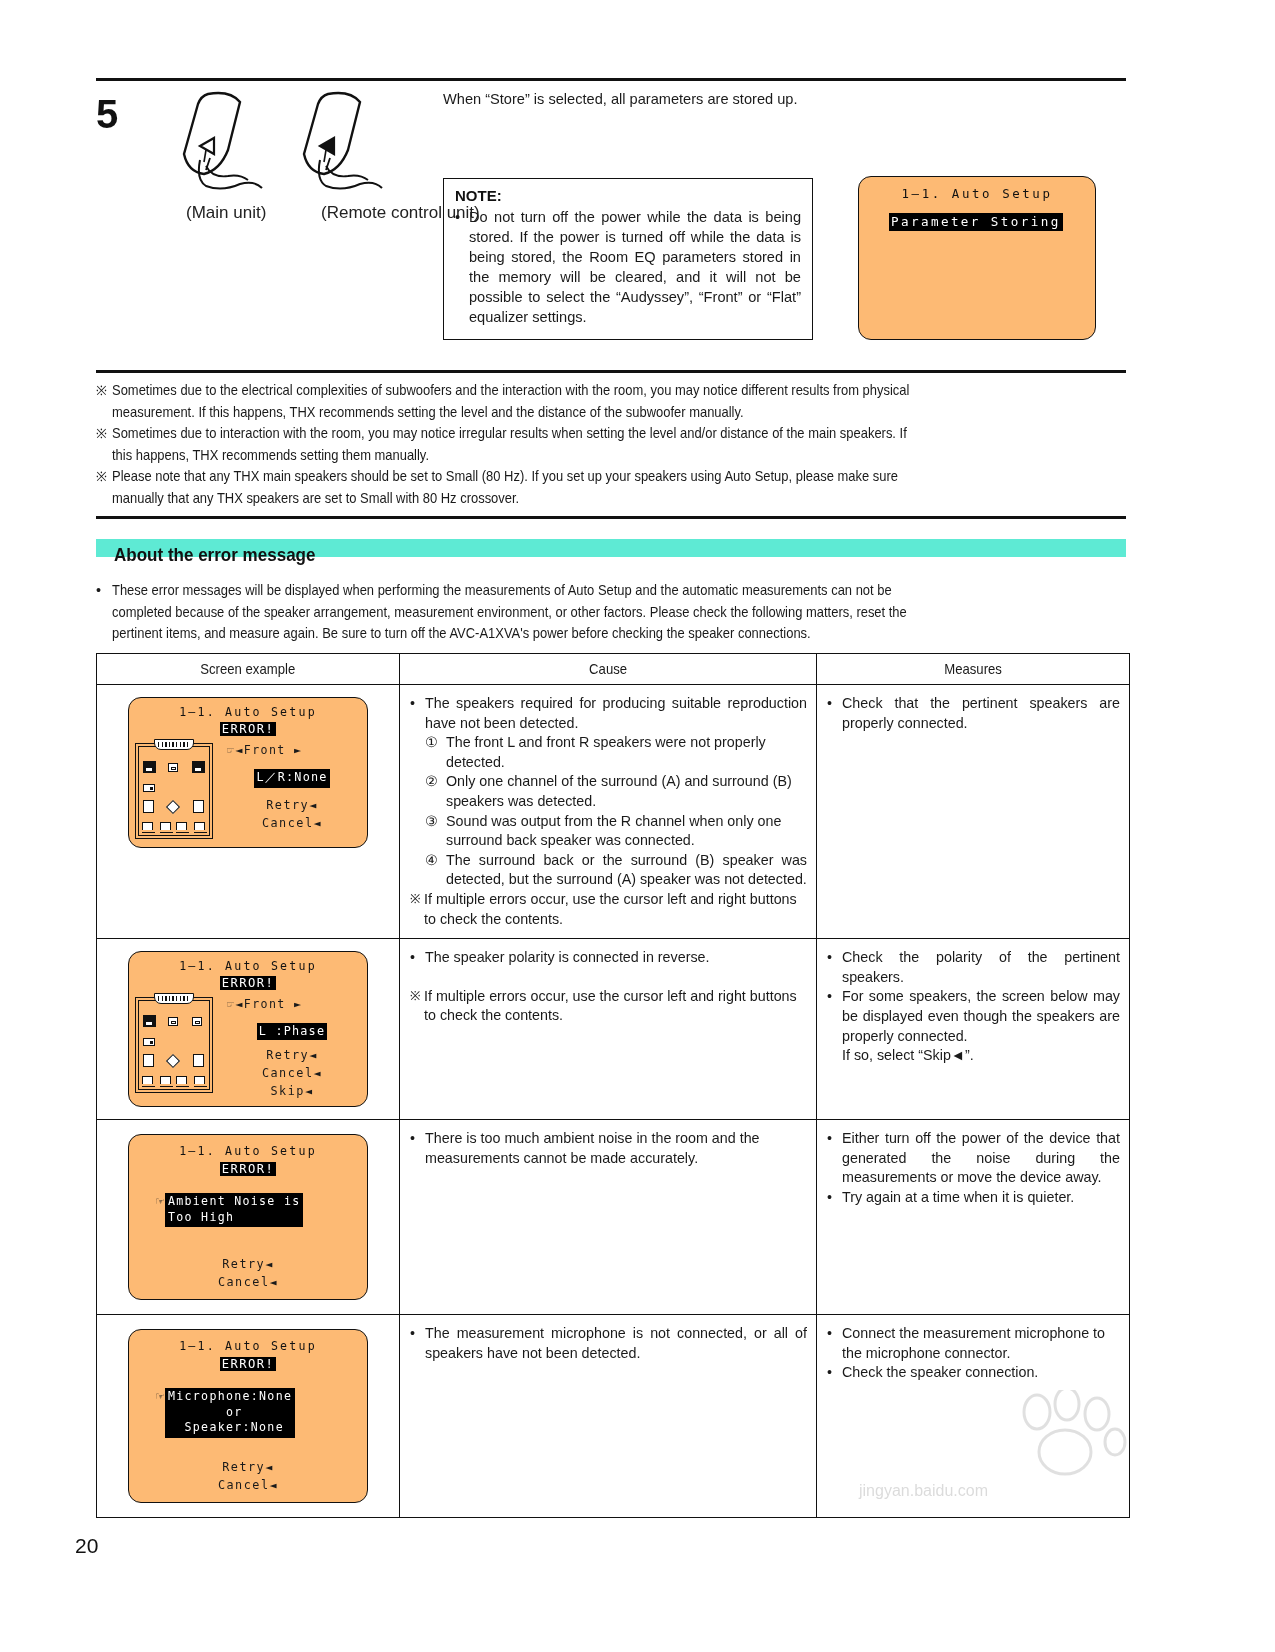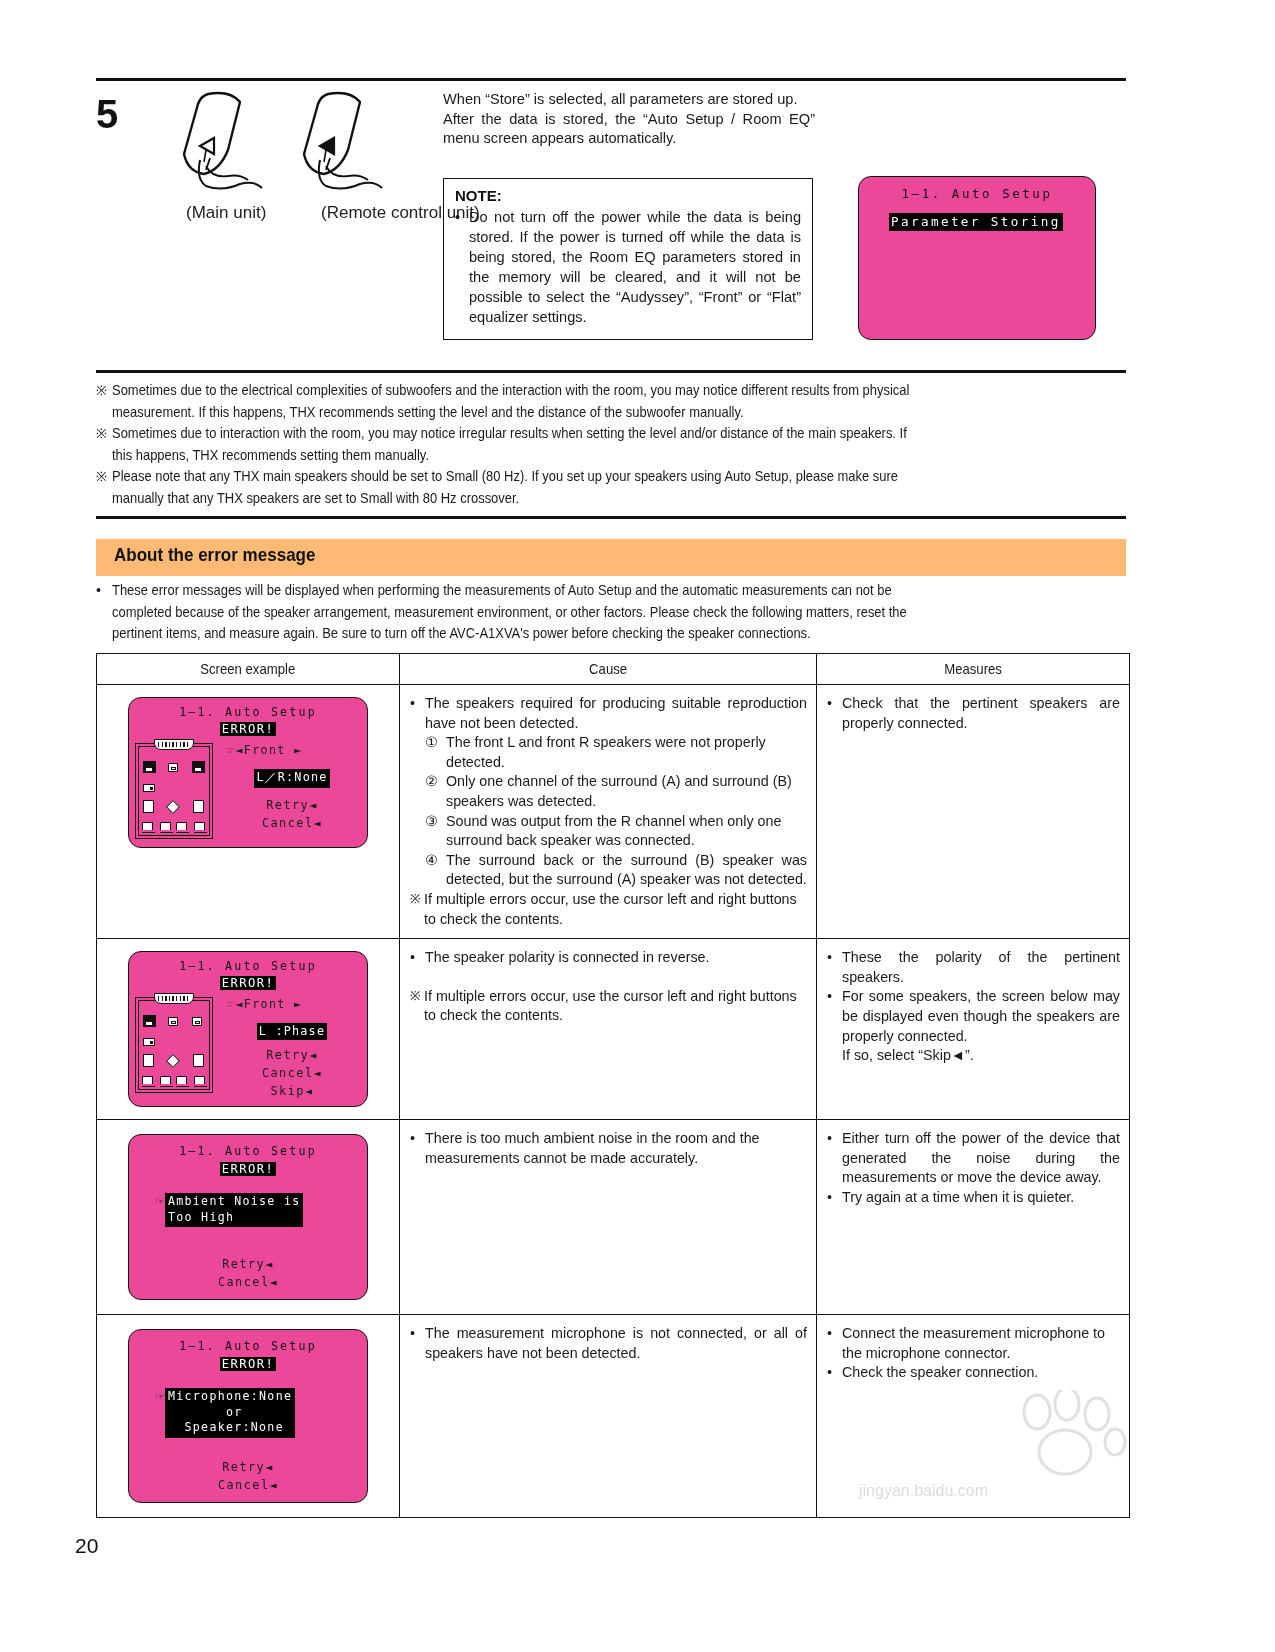--- a/index.html
+++ b/index.html
@@ -89,21 +89,21 @@
     line-height: 20px;
   }
   .note-bullet { width: 14px; flex: 0 0 14px; }
   .note-text { flex: 1; text-align: justify; }
 
   
   .osd {
     position: relative;
     border: 1.8px solid #111;
     border-radius: 13px;
-    background: #ec4899;
+    background: #fdba74;
     box-sizing: border-box;
     font-family: "DejaVu Sans Mono", monospace;
   }
   .osd-title {
     text-align: center;
     font-size: 12.5px;
     letter-spacing: 2.6px;
     color: #111;
     white-space: nowrap;
   }
@@ -145,22 +145,22 @@
   .thx-mark { flex: 0 0 16px; font-size: 13px; }
   .thx-text { flex: 1; }
   .thx-text span { display: inline-block; transform: scaleX(0.9); transform-origin: left center; white-space: nowrap; }
 
   
   #section-band {
     position: absolute;
     left: 96px;
     top: 539px;
     width: 1030px;
-    height: 37px;
-    background: #fdba74;
+    height: 18px;
+    background: #5eead4;
   }
   #section-band .title {
     position: absolute;
     left: 18px;
     top: 5px;
     font-family: "Liberation Sans", sans-serif;
     font-weight: bold;
     font-size: 18.5px;
     color: #111;
     display: inline-block;
@@ -478,21 +478,20 @@
         <path d="M30 72 Q26 92 36 98 Q52 104 70 96 Q84 92 92 100" fill="none" stroke="#111" stroke-width="2"></path>
         <path d="M36 78 Q42 90 58 88 Q70 86 78 92" fill="none" stroke="#111" stroke-width="1.8"></path>
         <path d="M40 70 L36 82" fill="none" stroke="#111" stroke-width="1.8"></path>
         <path d="M36 62 L34 74" fill="none" stroke="#111" stroke-width="1.6"></path>
       </svg>
     </div>
     <div class="fig-caption remote">(Remote control unit)</div>
 
     <div class="intro-text">
       <div>When “Store” is selected, all parameters are stored up.</div>
-      <div>After the data is stored, the “Auto Setup / Room EQ” menu screen appears automatically.</div>
     </div>
 
     <div class="note-box">
       <div class="note-title">NOTE:</div>
       <div class="note-body">
         <span class="note-bullet">•</span>
         <span class="note-text">Do not turn off the power while the data is being stored. If the power is turned off while the data is being stored, the Room EQ parameters stored in the memory will be cleared, and it will not be possible to select the “Audyssey”, “Front” or “Flat” equalizer settings.</span>
       </div>
     </div>
 
@@ -692,21 +691,21 @@
               <span class="li-mark star">※</span>
               <span class="li-body nojust">If multiple errors occur, use the cursor left and right buttons to check the contents.</span>
             </div>
           </div>
         </td>
 
         <td>
           <div class="cell-pad meas-list">
             <div class="li-row">
               <span class="li-mark">•</span>
-              <span class="li-body">These the polarity of the pertinent speakers.</span>
+              <span class="li-body">Check the polarity of the pertinent speakers.</span>
             </div>
             <div class="li-row">
               <span class="li-mark">•</span>
               <span class="li-body">For some speakers, the screen below may be displayed even though the speakers are properly connected.</span>
             </div>
             <div class="li-row">
               <span class="li-mark"></span>
               <span class="li-body nojust">If so, select “Skip◄”.</span>
             </div>
           </div>

